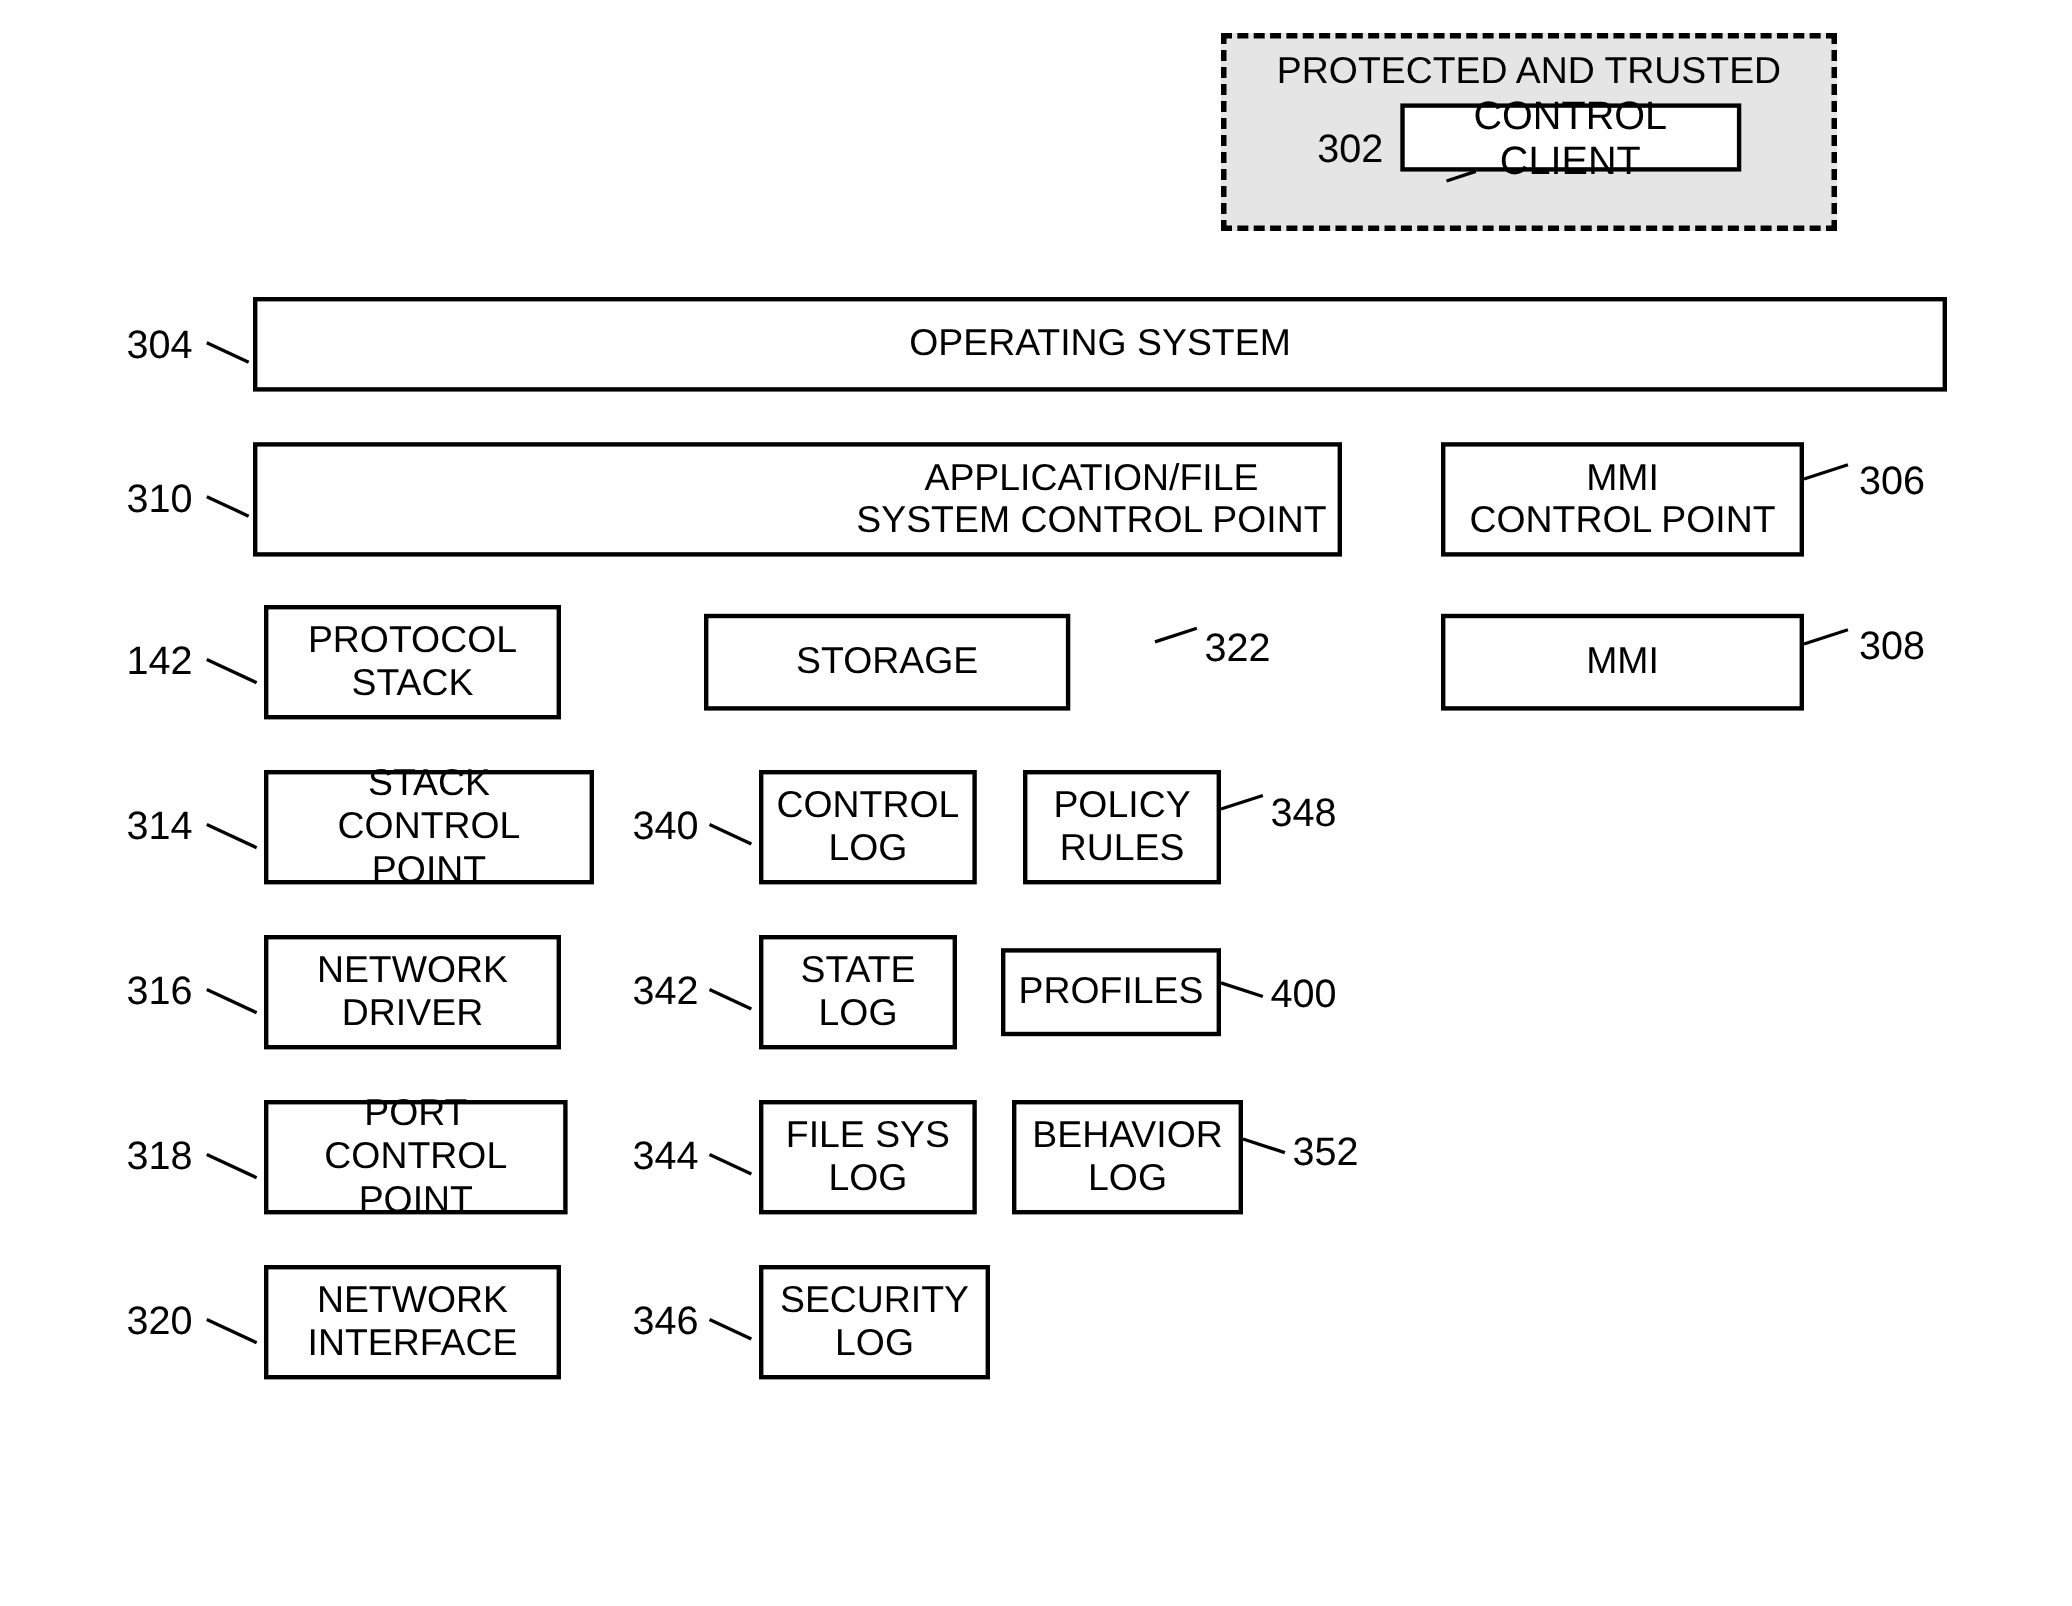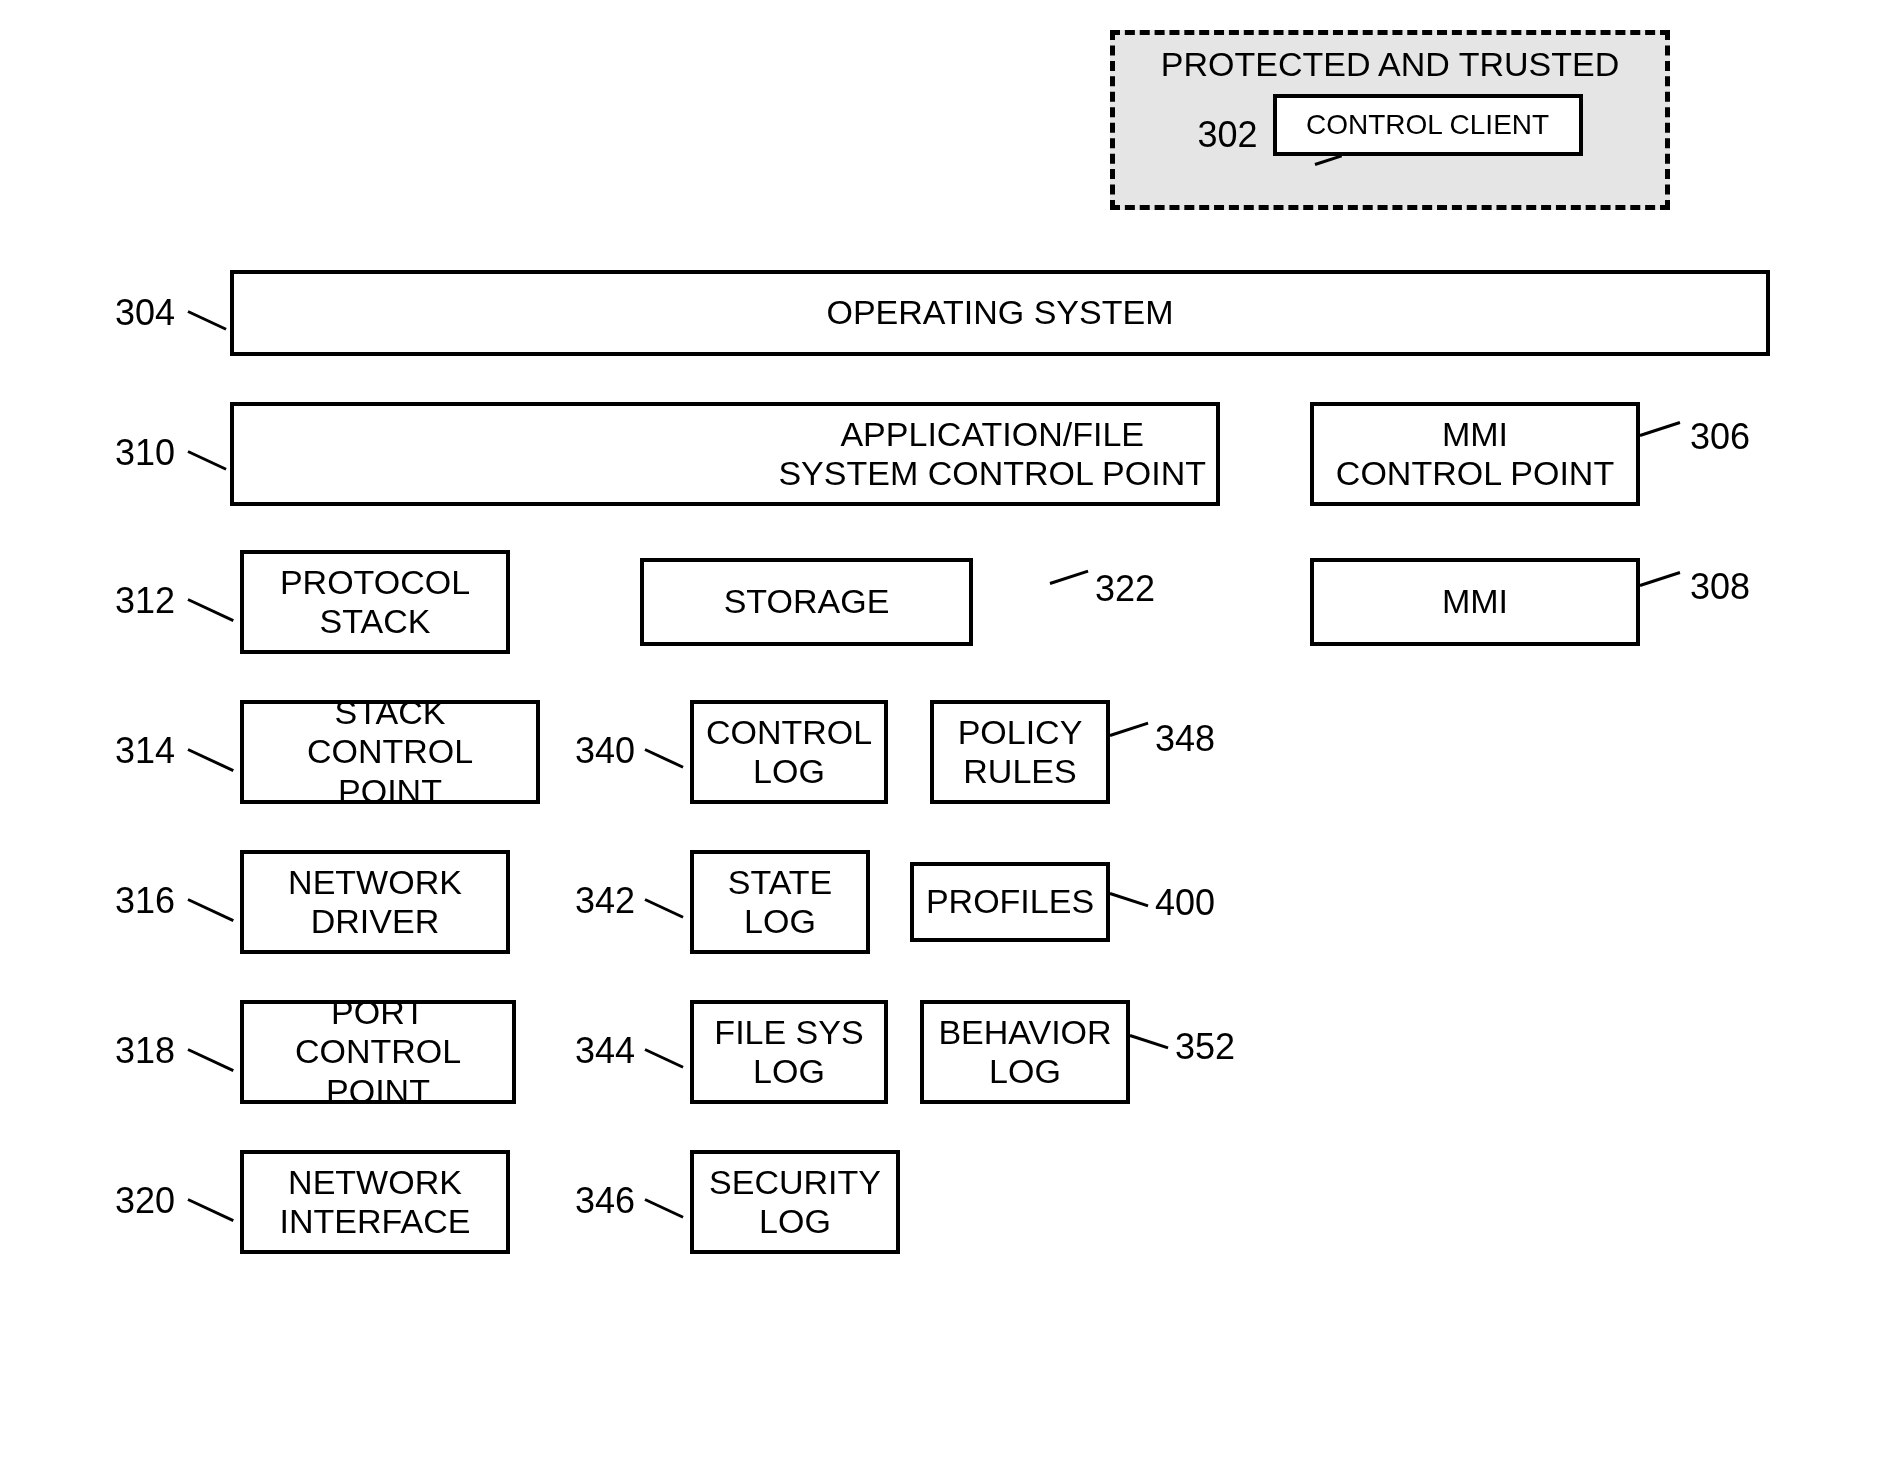--- a/index.html
+++ b/index.html
@@ -45,21 +45,21 @@
   }
   
 </style>
 </head>
 <body>
 
 <div class="dashed-box" style="left:1110px; top:30px; width:560px; height:180px;">
   <div class="dashed-title">PROTECTED AND TRUSTED</div>
   <div style="display:flex; align-items:flex-end; justify-content:center; gap:5px;">
     <span class="refnum" style="position:static; margin-right:10px;">302</span>
-    <div class="box" style="position:relative; left:auto; top:auto; width:310px; height:62px; font-size:28px;">
+    <div class="box" style="position:relative; left:auto; top:auto; width:310px; height:62px; font-size:36px;">
       <span>CONTROL CLIENT</span>
     </div>
   </div>
 
   <div class="connector" style="left:200px; top:128px; width:28px; transform:rotate(-18deg);"></div>
 </div>
 
 <div class="refnum" style="left:115px; top:292px;text-align:right;">304</div>
 <div class="connector" style="left:188px; top:310px; width:42px; transform:rotate(25deg);"></div>
 <div class="box" style="left:230px; top:270px; width:1540px; height:86px;">
@@ -73,21 +73,21 @@
 SYSTEM CONTROL POINT</span>
 </div>
 
 <div class="box" style="left:1310px; top:402px; width:330px; height:104px; white-space:pre-line;">
   <span>MMI
 CONTROL POINT</span>
 </div>
 <div class="connector" style="left:1640px; top:434px; width:42px; transform:rotate(-18deg);"></div>
 <div class="refnum" style="left:1690px; top:416px;">306</div>
 
-<div class="refnum" style="left:115px; top:580px;">312</div>
+<div class="refnum" style="left:115px; top:580px;">142</div>
 <div class="connector" style="left:188px; top:598px; width:50px; transform:rotate(25deg);"></div>
 <div class="box" style="left:240px; top:550px; width:270px; height:104px; white-space:pre-line;">
   <span>PROTOCOL
 STACK</span>
 </div>
 
 <div class="box" style="left:640px; top:558px; width:333px; height:88px;">
   <span>STORAGE</span>
 </div>
 <div class="connector" style="left:1050px; top:582px; width:40px; transform:rotate(-18deg);"></div>

